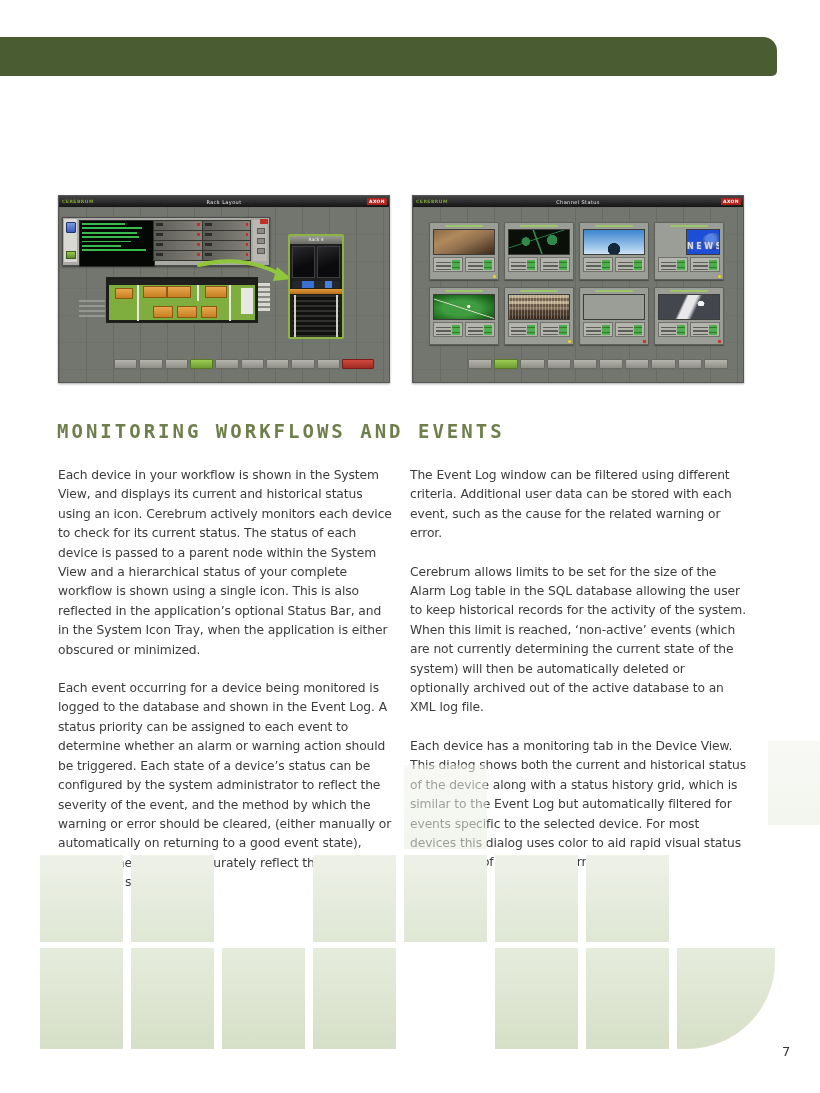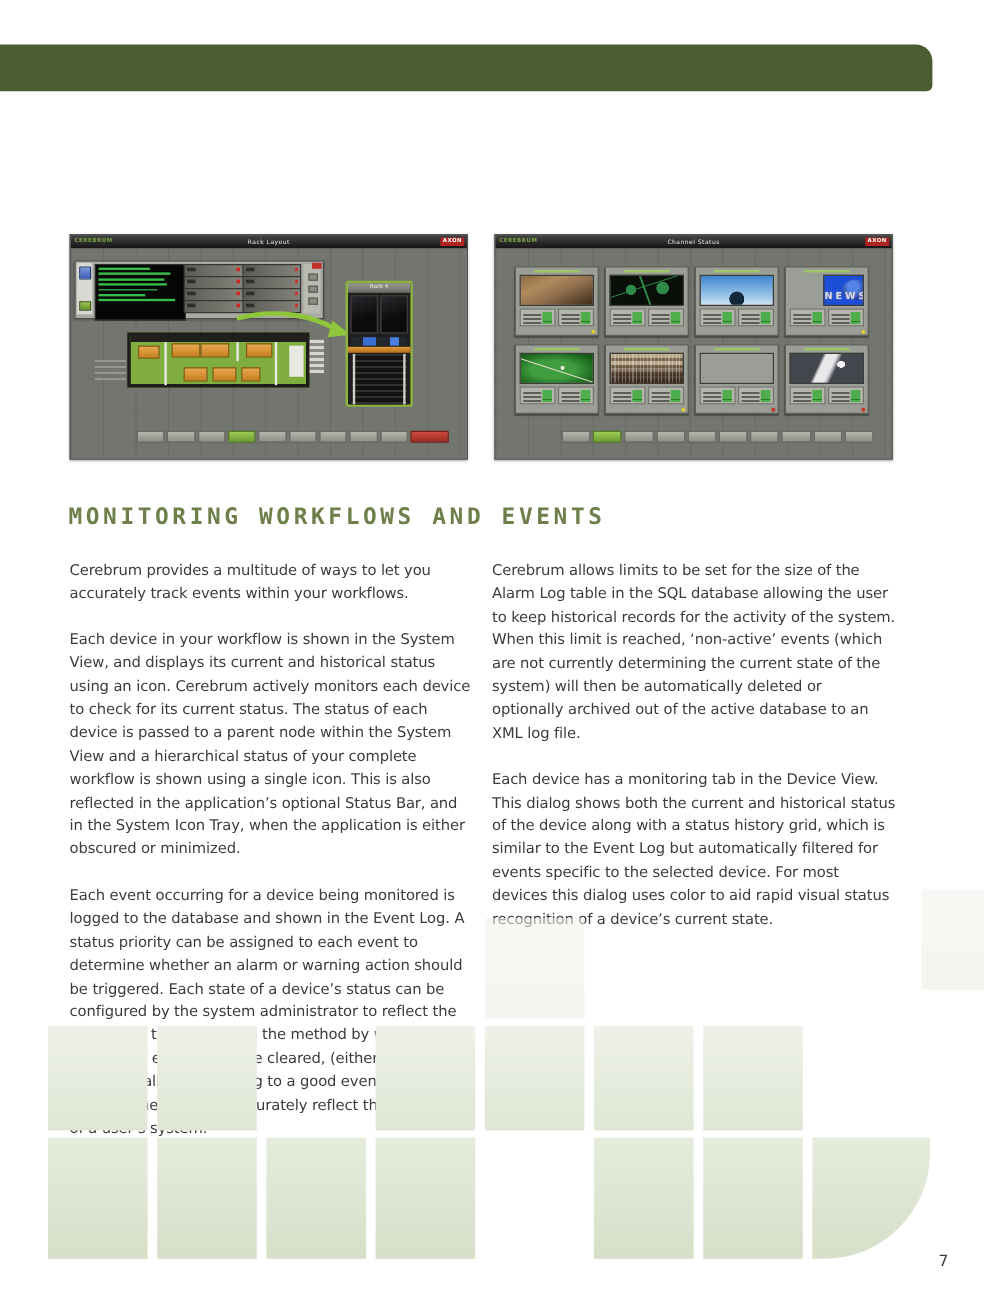--- a/index.html
+++ b/index.html
@@ -402,25 +402,25 @@
           <div class="mini-btn mb-grey"></div>
           <div class="mini-btn mb-grey"></div>
           <div class="mini-btn mb-grey"></div>
         </div>
     </div>
   </div>
 
   <div class="heading">MONITORING WORKFLOWS AND EVENTS</div>
 
   <div class="col col-left">
-    <p>Cerebrum provides a multitude of ways to let you accurately track events within your workflows.</p>
     <p>Each device in your workflow is shown in the System View, and displays its current and historical status using an icon. Cerebrum actively monitors each device to check for its current status. The status of each device is passed to a parent node within the System View and a hierarchical status of your complete workflow is shown using a single icon. This is also reflected in the application’s optional Status Bar, and in the System Icon Tray, when the application is either obscured or minimized.</p>
     <p>Each event occurring for a device being monitored is logged to the database and shown in the Event Log. A status priority can be assigned to each event to determine whether an alarm or warning action should be triggered. Each state of a device’s status can be configured by the system administrator to reflect the severity of the event, and the method by which the warning or error should be cleared, (either manually or automatically on returning to a good event state), allowing the status to accurately reflect the condition of a user’s system.</p>
   </div>
   <div class="col col-right">
+    <p>The Event Log window can be filtered using different criteria. Additional user data can be stored with each event, such as the cause for the related warning or error.</p>
     <p>Cerebrum allows limits to be set for the size of the Alarm Log table in the SQL database allowing the user to keep historical records for the activity of the system. When this limit is reached, ‘non-active’ events (which are not currently determining the current state of the system) will then be automatically deleted or optionally archived out of the active database to an XML log file.</p>
     <p>Each device has a monitoring tab in the Device View. This dialog shows both the current and historical status of the device along with a status history grid, which is similar to the Event Log but automatically filtered for events specific to the selected device. For most devices this dialog uses color to aid rapid visual status recognition of a device’s current state.</p>
   </div>
 
   <div class="sq faint" style="left:404px;top:765px;width:83px;height:84px"></div>
   <div class="sq faint" style="left:768px;top:741px;width:52px;height:84px"></div>
 
   <div class="sq" style="left:40px; top:855px;width:83px;height:87px"></div>
   <div class="sq" style="left:131px;top:855px;width:83px;height:87px"></div>
   <div class="sq" style="left:313px;top:855px;width:83px;height:87px"></div>

